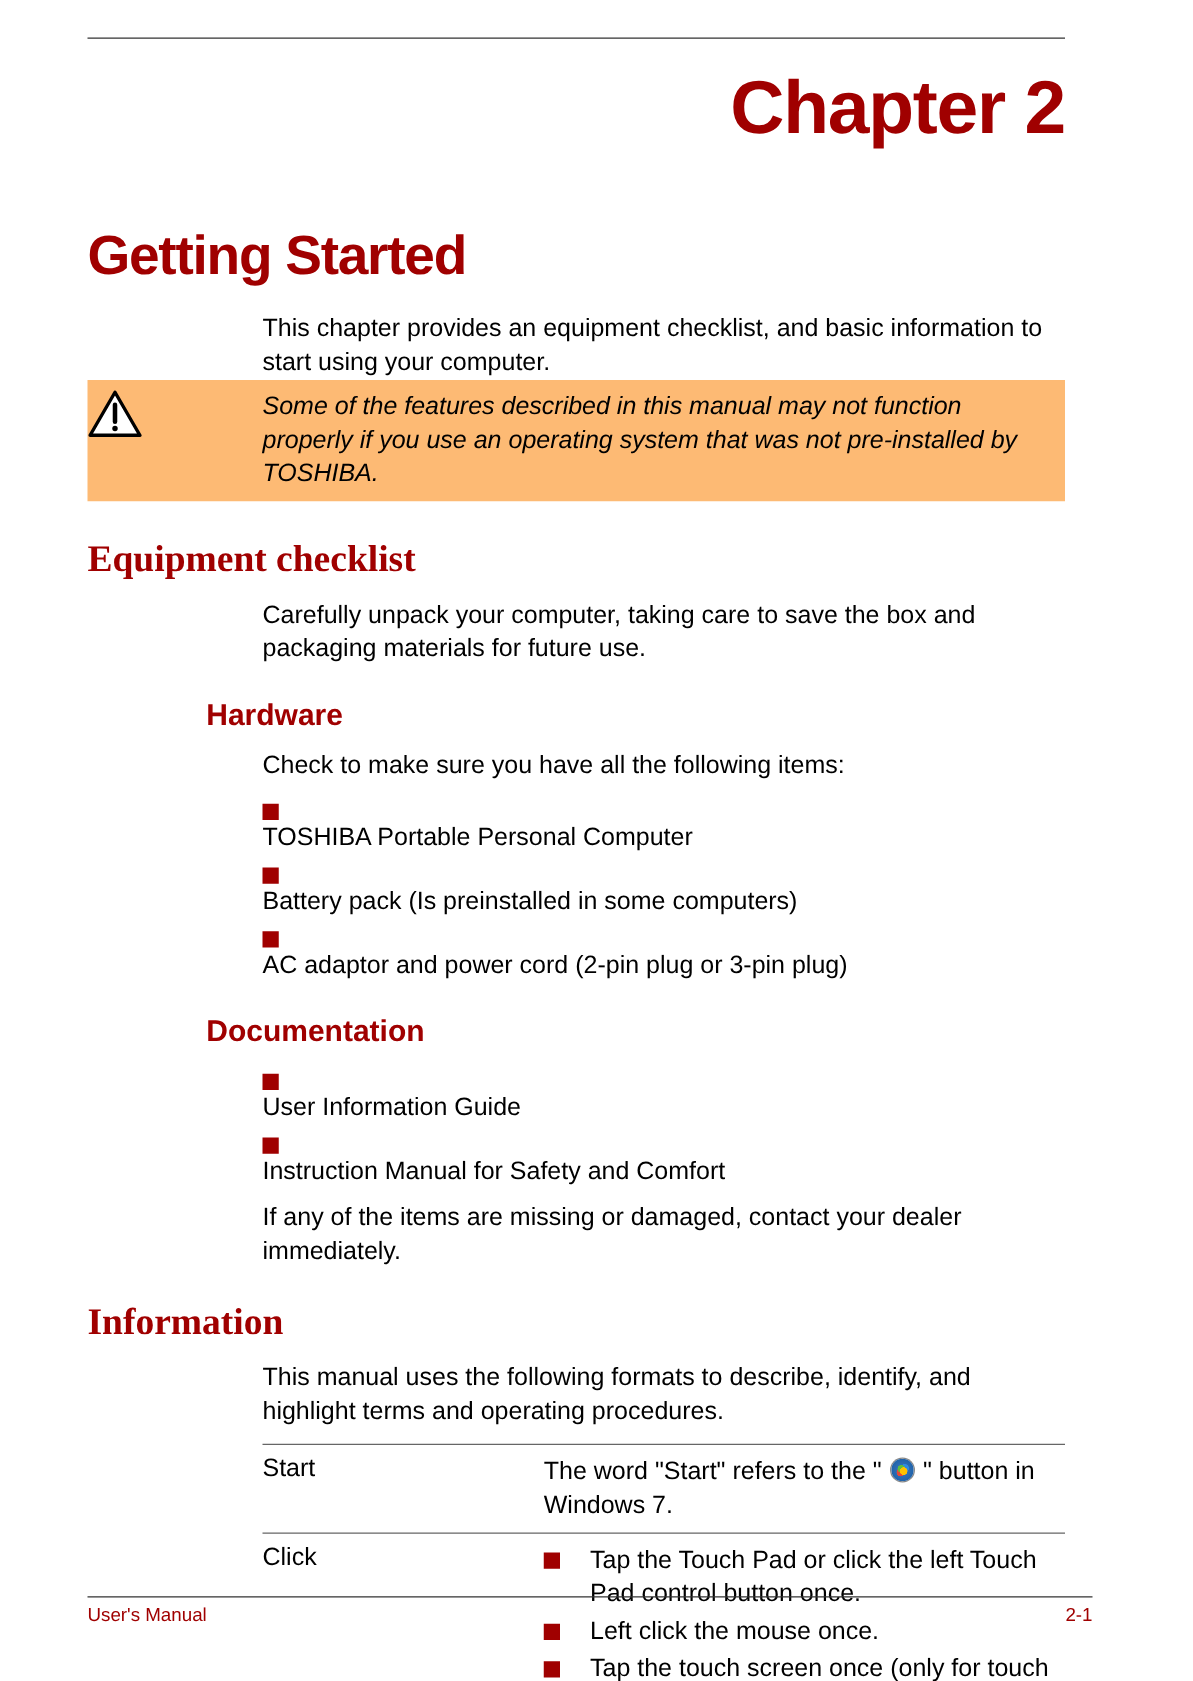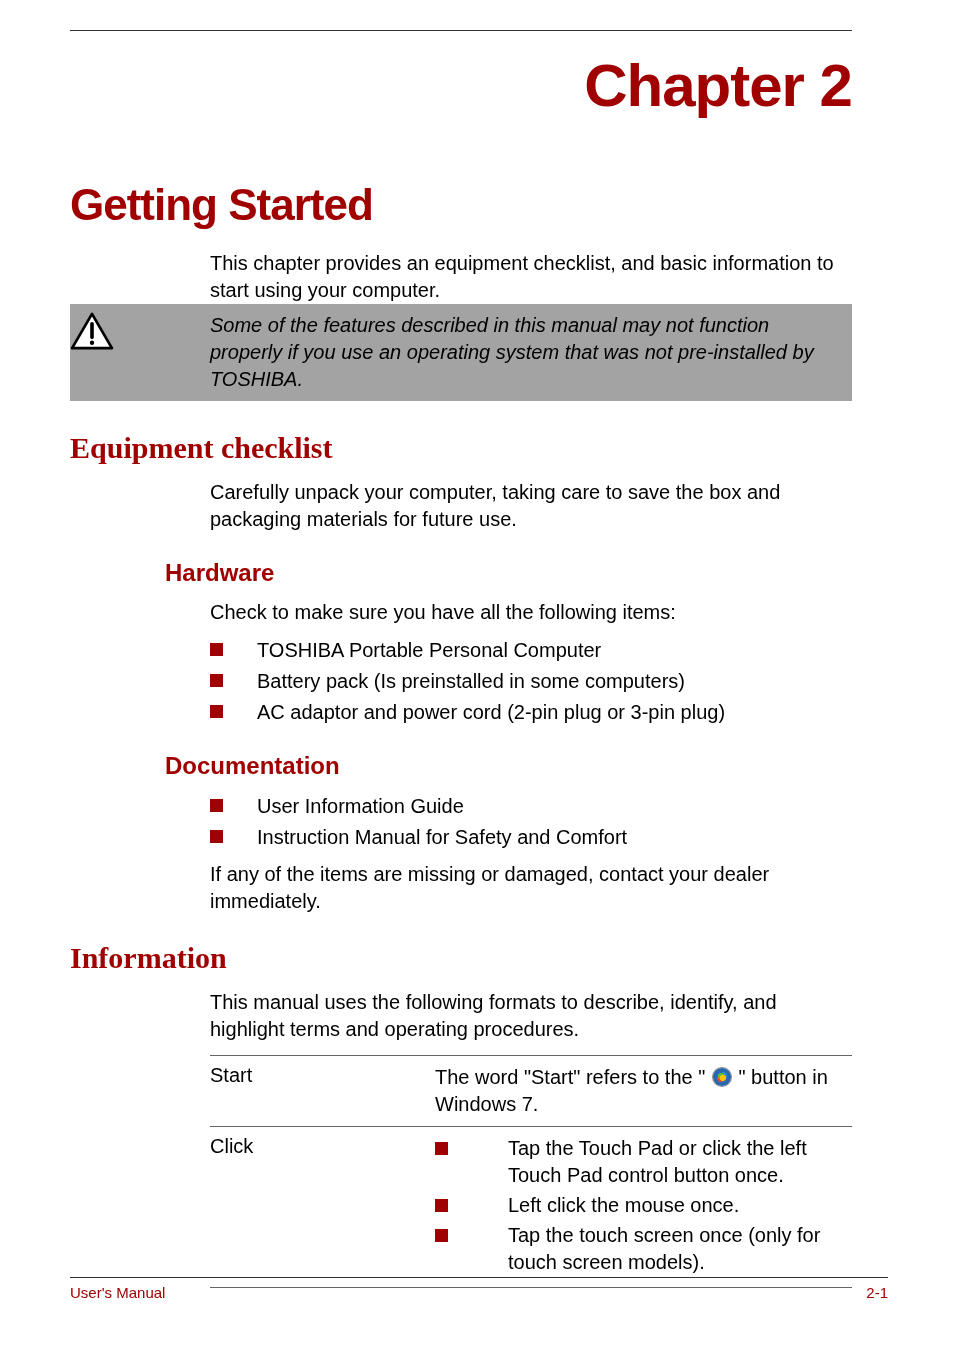--- a/index.html
+++ b/index.html
@@ -35,21 +35,21 @@
   }
   .intro-text {
     font-size: 20px;
     color: #000;
     margin-left: 140px;
     line-height: 1.35;
   }
   .callout {
     display: flex;
     align-items: flex-start;
-    background: #a3a3a3;
+    background: #fdba74;
     padding: 8px 6px 8px 0;
     margin-bottom: 30px;
   }
   .callout .icon-box {
     width: 140px;
     display: flex;
     justify-content: flex-start;
     padding-left: 0px;
     flex-shrink: 0;
   }
@@ -84,20 +84,21 @@
   .bullet-list {
     margin-left: 140px;
     list-style: none;
   }
   .bullet-list li {
     display: flex;
     align-items: flex-start;
     font-size: 20px;
     line-height: 1.4;
     margin-bottom: 3px;
+    flex-direction: column;
   }
   .bullet-sq {
     width: 13px;
     height: 13px;
     background: #a00000;
     flex-shrink: 0;
     margin-top: 7px;
     margin-right: 34px;
   }
   .conv-section {
@@ -142,30 +143,29 @@
     box-shadow: 0 0 0 1px #888;
     margin: 0 2px;
   }
   .conv-val ul {
     list-style: none;
   }
   .conv-val ul li {
     display: flex;
     align-items: flex-start;
     margin-bottom: 3px;
-    gap: 36px;
   }
   .conv-val ul li .bullet-sq {
     margin-right: 24px;
   }
   .footer {
     position: absolute;
     bottom: 44px;
     left: 70px;
-    right: 66px;
+    right: 80px;
   }
   .footer-rule {
     border-top: 1px solid #333;
     margin-bottom: 6px;
   }
   .footer-line {
     display: flex;
     justify-content: space-between;
     font-size: 15px;
     color: #a00000;

